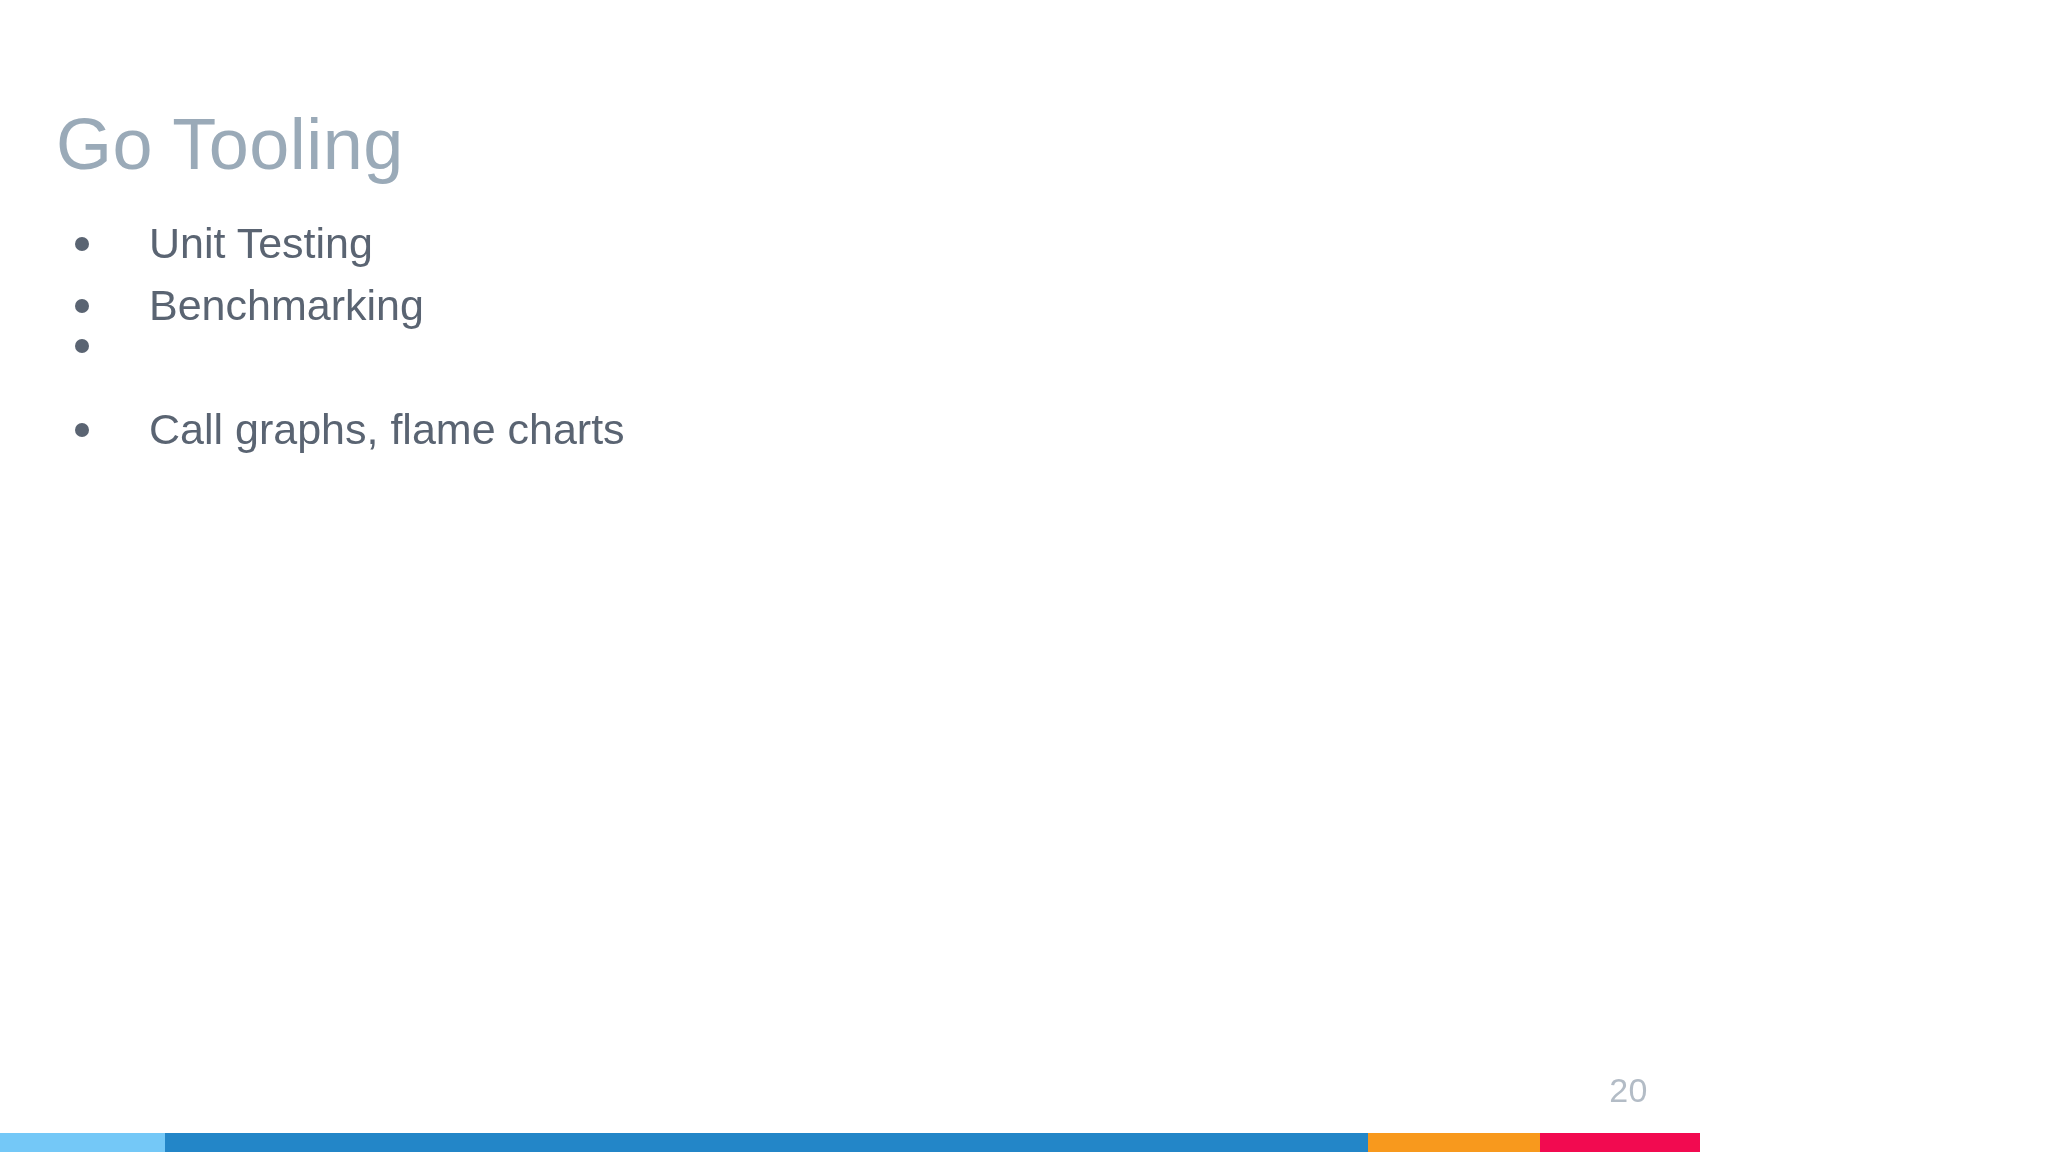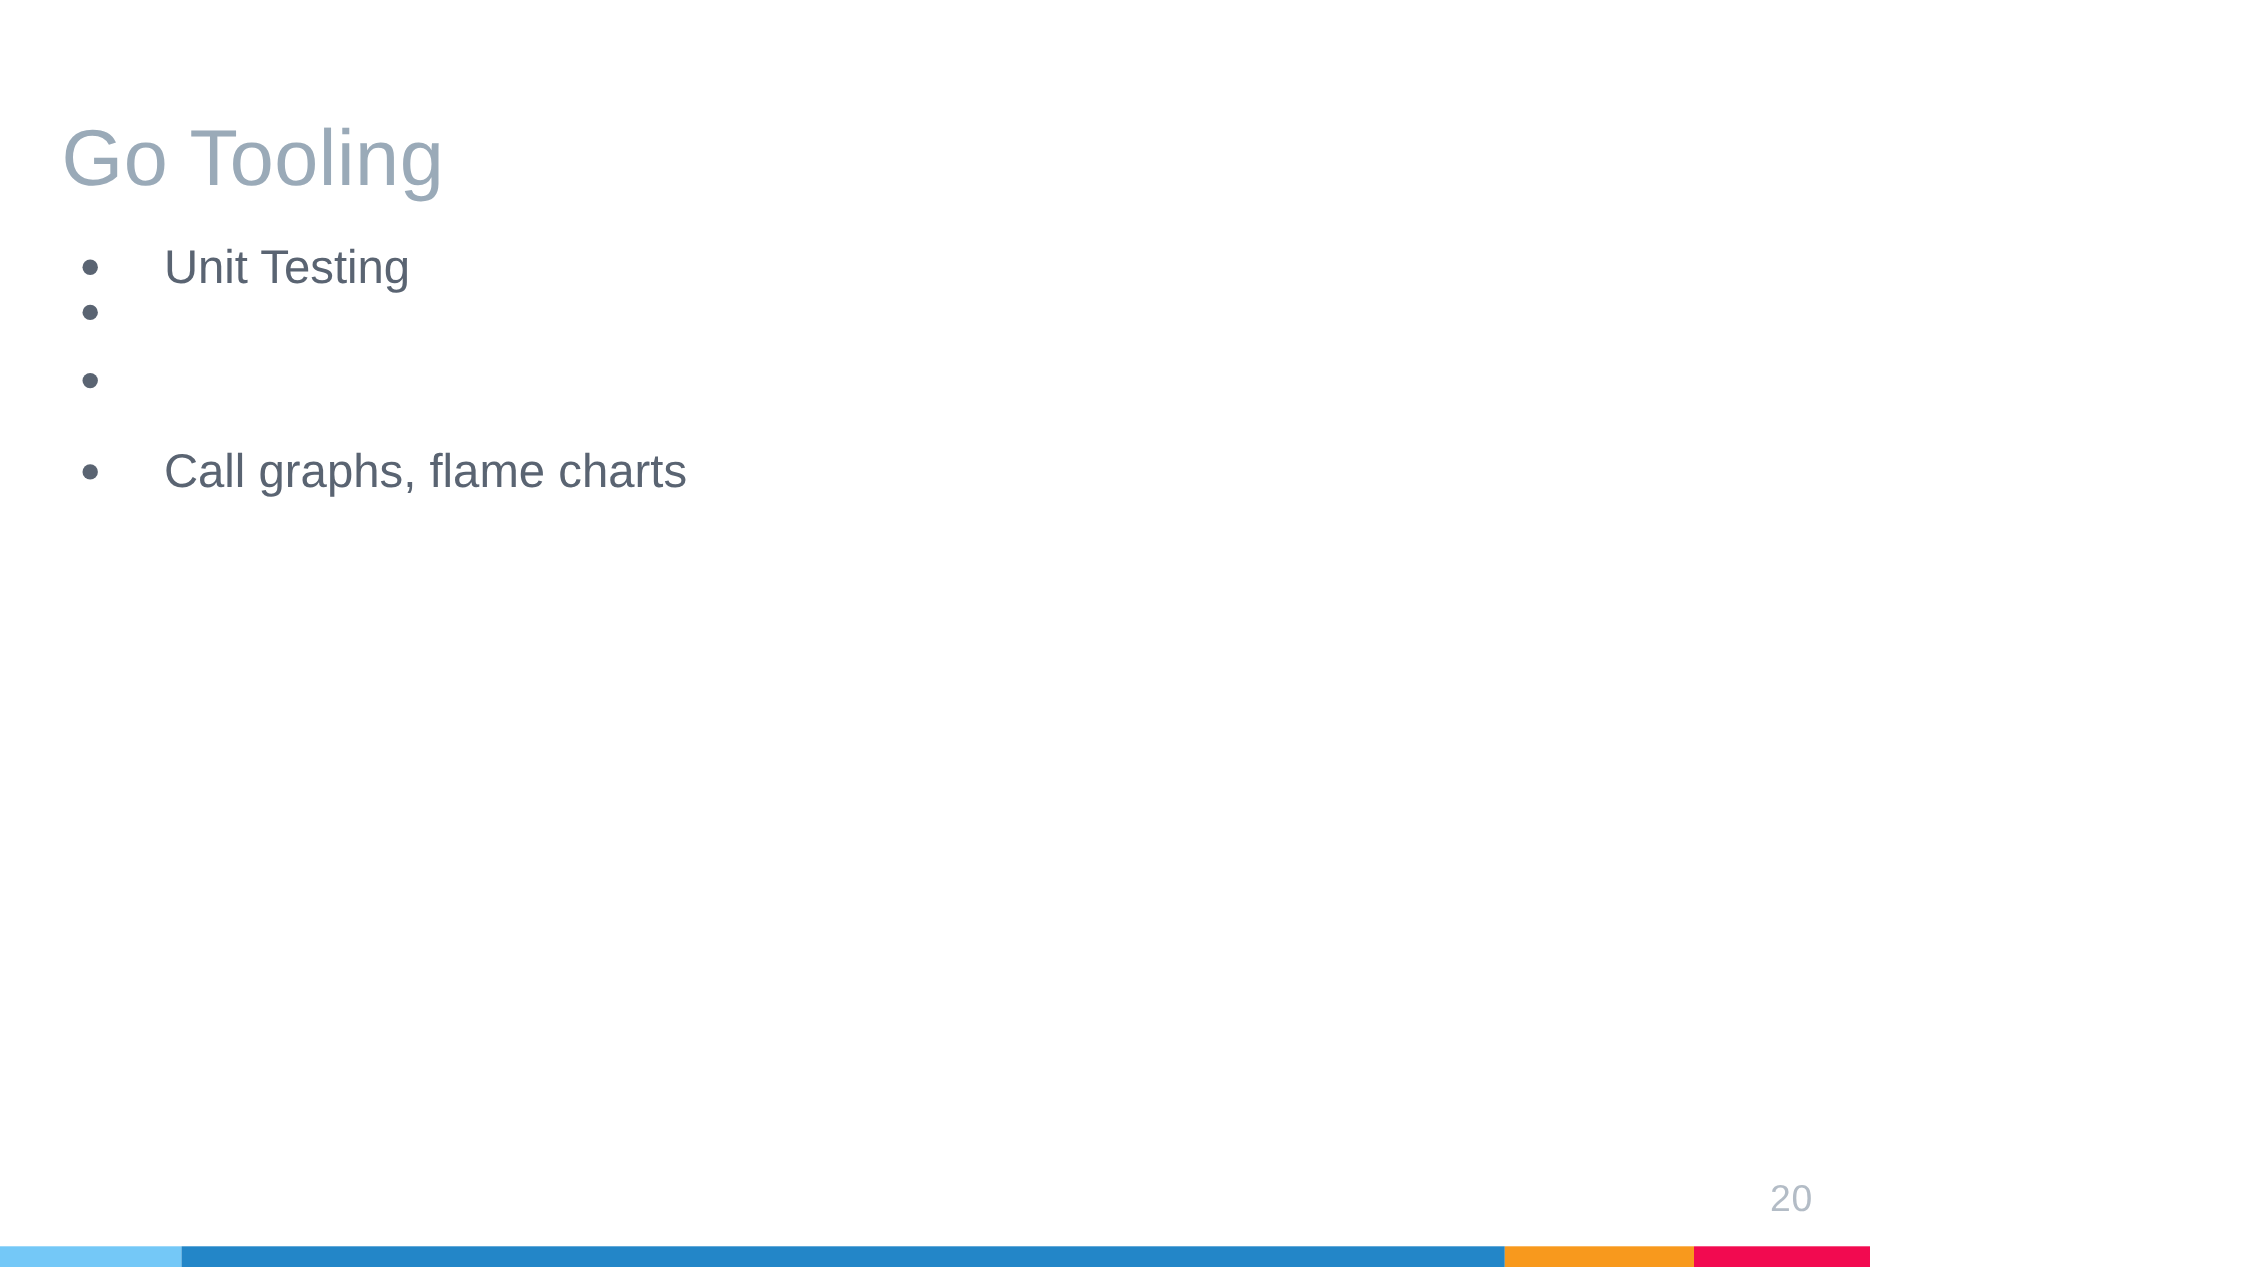--- a/index.html
+++ b/index.html
@@ -103,20 +103,21 @@
 
   <h1 class="slide-title" style="color: rgb(154, 170, 184);">Go Tooling</h1>
 
   <ul class="bullet-list">
     <li class="bullet-item">
       <span class="bullet-marker" style="background: rgb(90, 100, 114);"></span>
       <span class="bullet-text" style="color: rgb(90, 100, 114);">Unit Testing</span>
     </li>
     <li class="bullet-item">
       <span class="bullet-marker" style="background: rgb(90, 100, 114);"></span>
+      <span class="bullet-text" style="color: rgb(90, 100, 114);">Benchmarking</span>
     </li>
     <li class="bullet-item">
       <span class="bullet-marker" style="background: rgb(90, 100, 114);"></span>
     </li>
     <li class="bullet-item">
       <span class="bullet-marker" style="background: rgb(90, 100, 114);"></span>
       <span class="bullet-text" style="color: rgb(90, 100, 114);">Call graphs, flame charts</span>
     </li>
   </ul>
 

